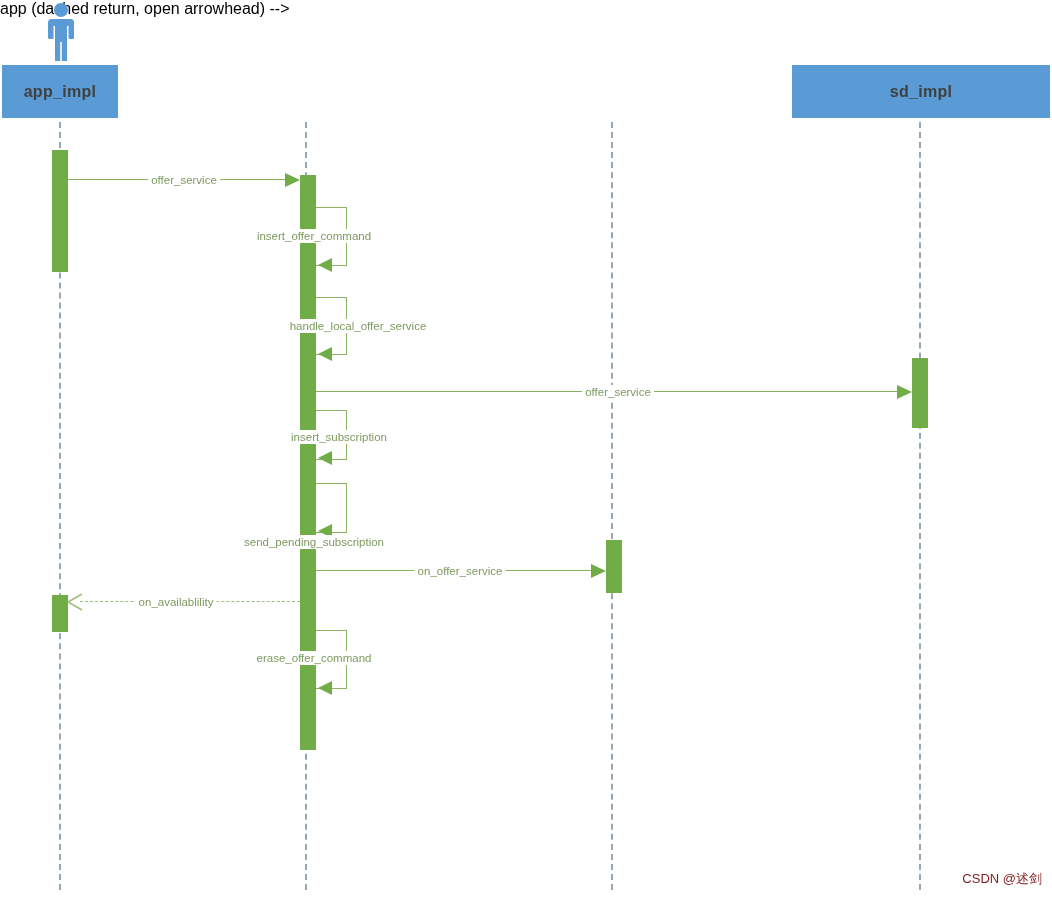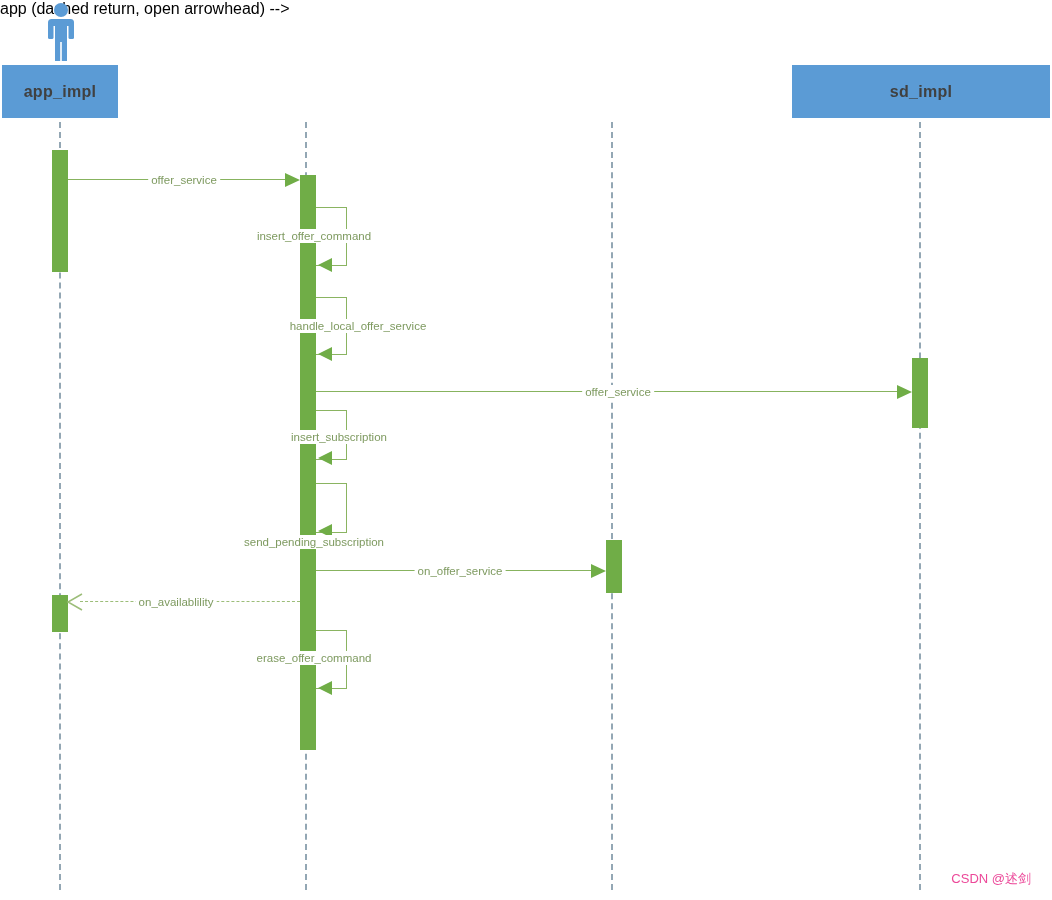--- a/index.html
+++ b/index.html
@@ -32,22 +32,22 @@
     position:absolute;width:0;height:0;
     border-top:7px solid transparent;border-bottom:7px solid transparent;
     border-right:14px solid #70ad47;
   }
   .msg-label{
     position:absolute;transform:translate(-50%,-50%);
     background:#ffffff;padding:1px 3px;white-space:nowrap;
     font-size:11.5px;color:#7e9a60;
   }
   .watermark{
-    position:absolute;right:21px;top:870px;
-    font-size:13px;color:#ec4899;white-space:nowrap;
+    position:absolute;right:10px;top:870px;
+    font-size:13px;color:#7f1d1d;white-space:nowrap;
   }
   .actor{position:absolute;left:41px;top:2px;width:40px;height:61px;}
 </style>
 </head>
 <body>
 
 <div id="canvas">
 
   
   <svg class="actor" viewBox="0 0 40 61" aria-hidden="true">

